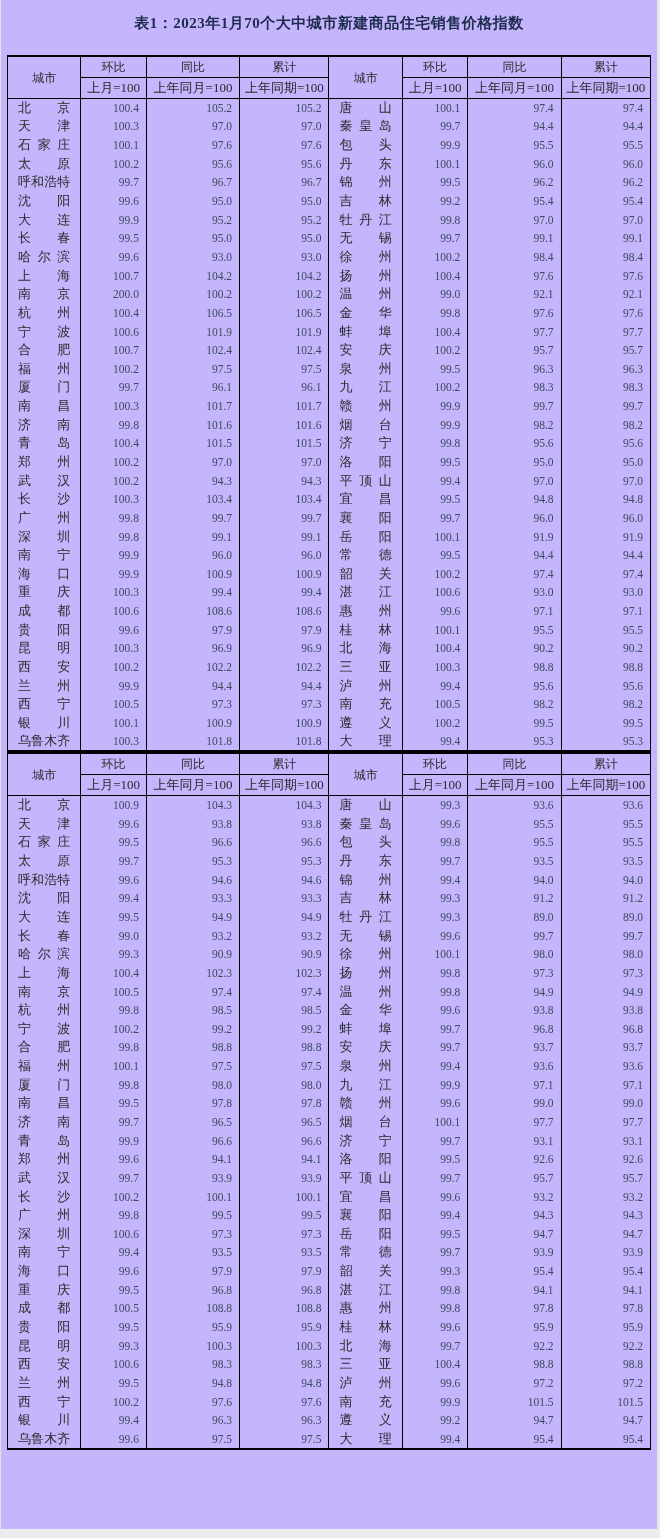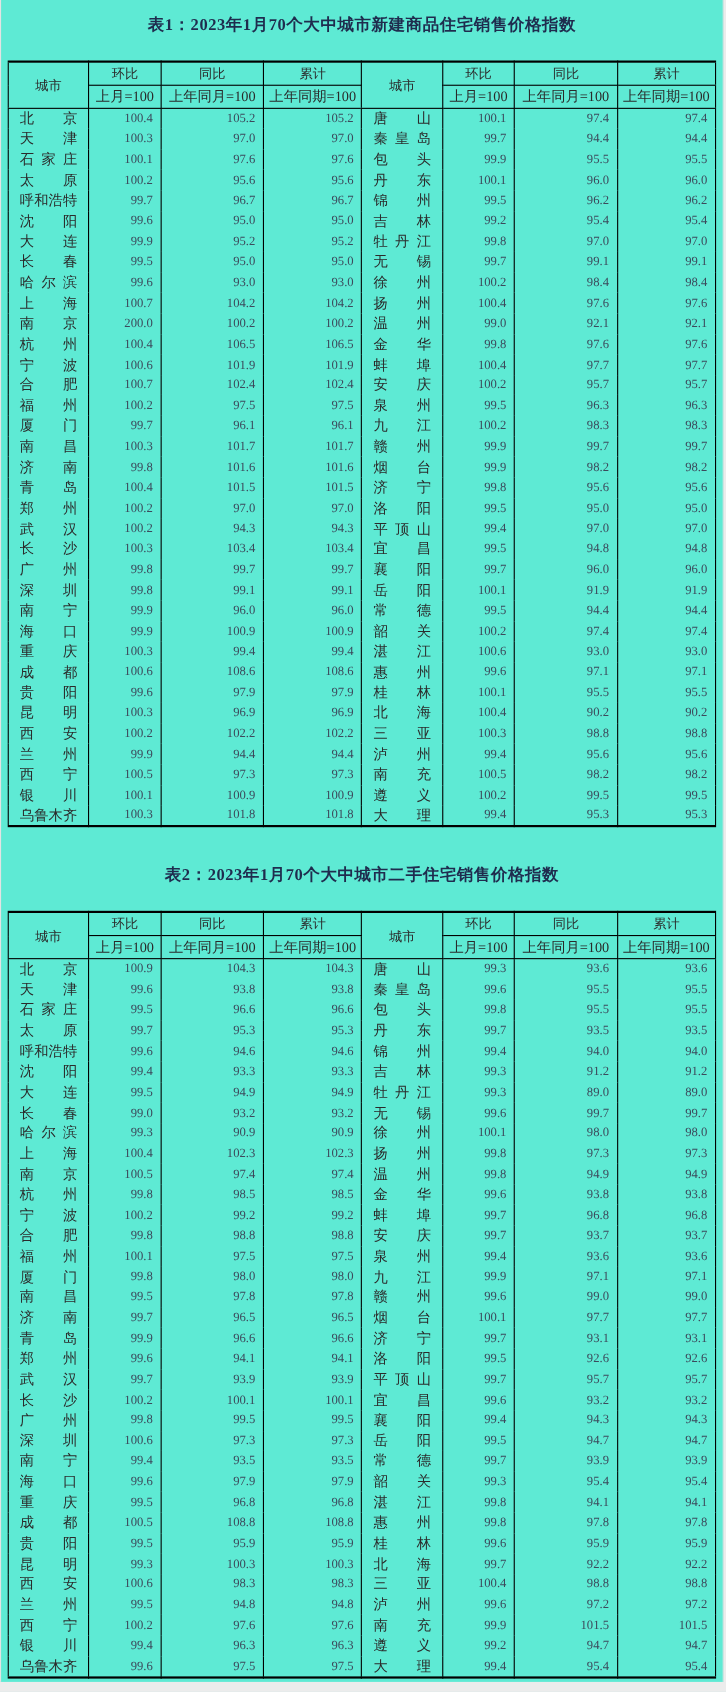--- a/index.html
+++ b/index.html
@@ -4,21 +4,21 @@
 <style>
   html, body {
     margin: 0; padding: 0;
     width: 660px; height: 1538px;
     background: #ececec;
     font-family: "Liberation Serif", "DejaVu Serif", serif;
   }
   .page {
     position: absolute; top: 0; left: 0;
     width: 658px; height: 1529px;
-    background: #5eead4;
+    background: #c4b5fd;
     border-left: 1px solid #e3e3e3;
     border-right: 1px solid #e3e3e3;
     box-sizing: border-box;
     overflow: hidden;
   }
   .tbl-title {
     text-align: center;
     font-weight: bold;
     font-size: 15px;
     color: #1f2c4e;
@@ -461,21 +461,20 @@
           <td class="num">101.8</td>
           <td class="num">101.8</td>
           <td class="city">大理</td>
           <td class="num">99.4</td>
           <td class="num">95.3</td>
           <td class="num">95.3</td>
         </tr>
       </tbody>
   </table>
 
-  <div class="tbl-title t2-title">表2：2023年1月70个大中城市二手住宅销售价格指数</div>
 
   <table class="tbl">
     <colgroup>
       <col class="c-city">
         <col class="c-mom">
         <col class="c-yoy">
         <col class="c-cum">
       <col class="c-city">
         <col class="c-mom">
         <col class="c-yoy">

